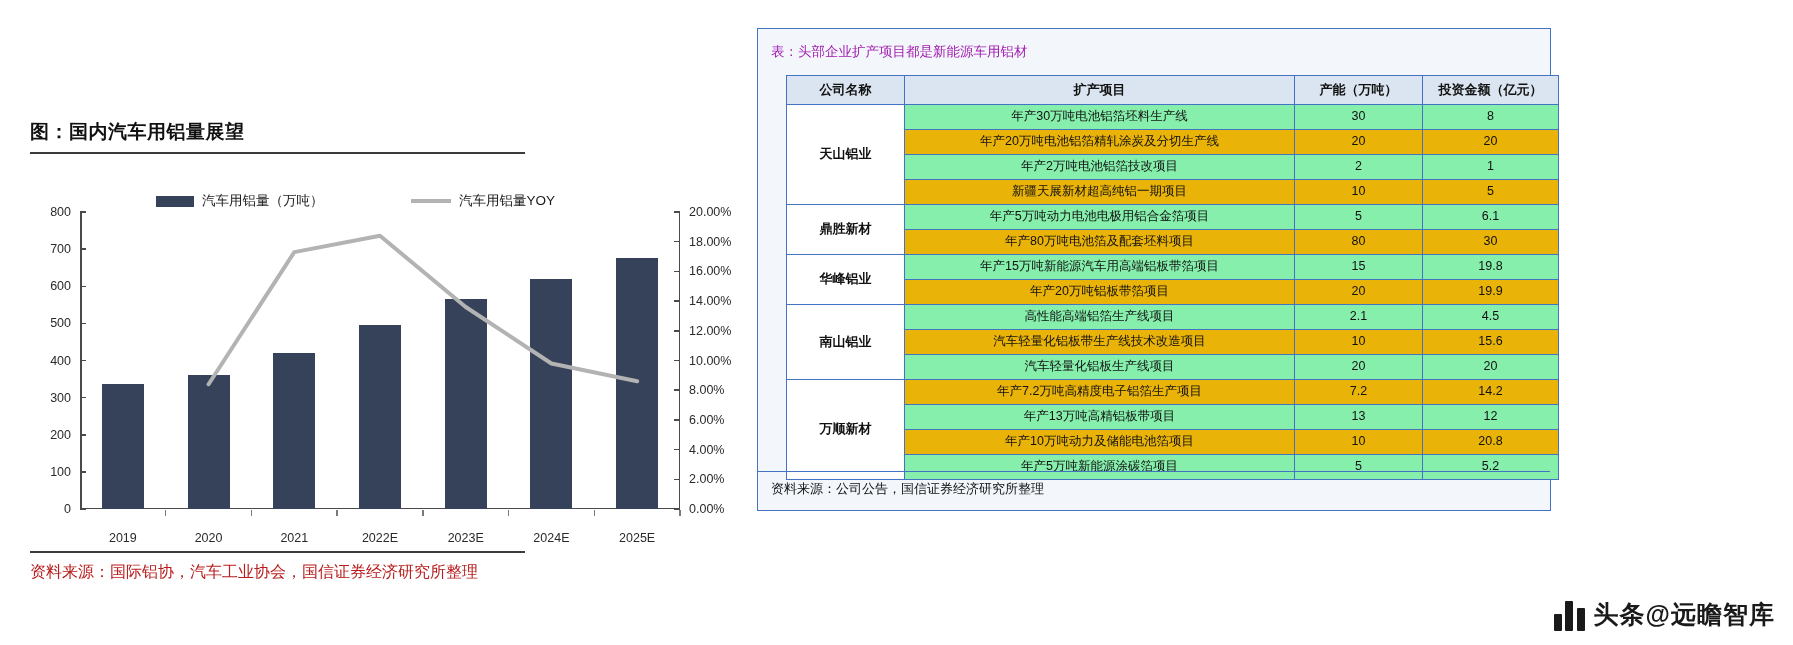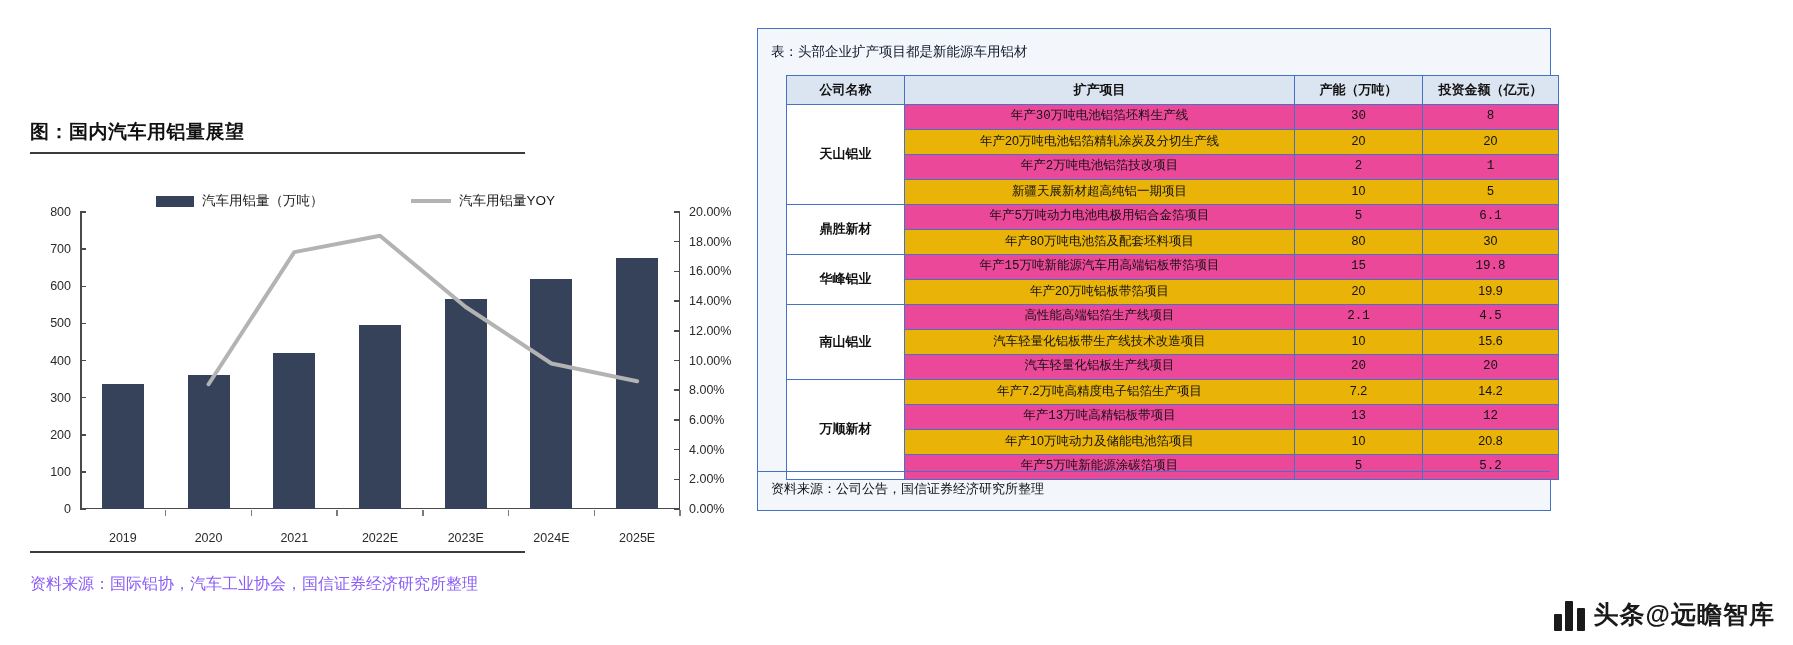--- a/index.html
+++ b/index.html
@@ -24,21 +24,21 @@
   #title-rule {
     position:absolute; left:14px; top:152px; width:495px; height:2px;
     background:#3b3b3b;
   }
   #source-rule {
     position:absolute; left:14px; top:551px; width:495px; height:2px;
     background:#3b3b3b;
   }
   #chart-source {
     position:absolute; left:14px; top:562px;
-    font-size:16px; color:#8b5cf6; white-space:nowrap;margin-top:12px;
+    font-size:16px; color:#b91c1c; white-space:nowrap;
   }
 
   
   #legend { position:absolute; left:140px; top:192px; width:470px; height:22px; }
   .legend-item { position:absolute; display:flex; align-items:center; gap:8px; }
   #legend-bar-item { left:0px; top:0px; }
   #legend-line-item { left:255px; top:0px; }
   .legend-swatch-bar { width:38px; height:11px; background:#36425a; display:block; }
   .legend-swatch-line { width:40px; height:4px; background:#b3b3b3; display:block; }
   .legend-label { font-size:13.5px; color:#1b1b1b; white-space:nowrap; }
@@ -81,21 +81,21 @@
 
   
   #right-panel {
     position:absolute; left:757px; top:28px;
     width:794px; height:483px;
     background:#f3f7fc;
     border:1.5px solid #4472c4;
   }
   #table-title {
     position:absolute; left:13px; top:14px;
-    font-size:13.5px; color:#0f172a; font-weight:400; white-space:nowrap;
+    font-size:13.5px; color:#a21caf; font-weight:400; white-space:nowrap;
   }
 
   table#expansion-table {
     position:absolute; left:28px; top:46px;
     width:772px;
     border-collapse:collapse;
     font-size:12.5px;
     table-layout:fixed;
   }
   table#expansion-table th,
@@ -109,21 +109,21 @@
     line-height:1.1;
   }
   table#expansion-table thead th {
     background:#dbe5f1;
     font-weight:700;
     font-size:13px;
     height:29px;
   }
   td.company { background:#ffffff; font-weight:700; font-size:13px; }
   tr.row-alt td.proj, tr.row-alt td.num { background:#eab308; }
-  tr.row-base td.proj, tr.row-base td.num { background:#ec4899;font-family:Liberation Mono, monospace; }
+  tr.row-base td.proj, tr.row-base td.num { background:#86efac; }
   td.proj { font-size:12.5px; }
 
   #table-source {
     position:absolute; left:13px; bottom:12px;
     font-size:13px; color:#111; white-space:nowrap;
   }
   #table-source-rule {
     position:absolute; left:0; right:0; bottom:38px; height:1.5px; background:#4472c4;
   }
 

